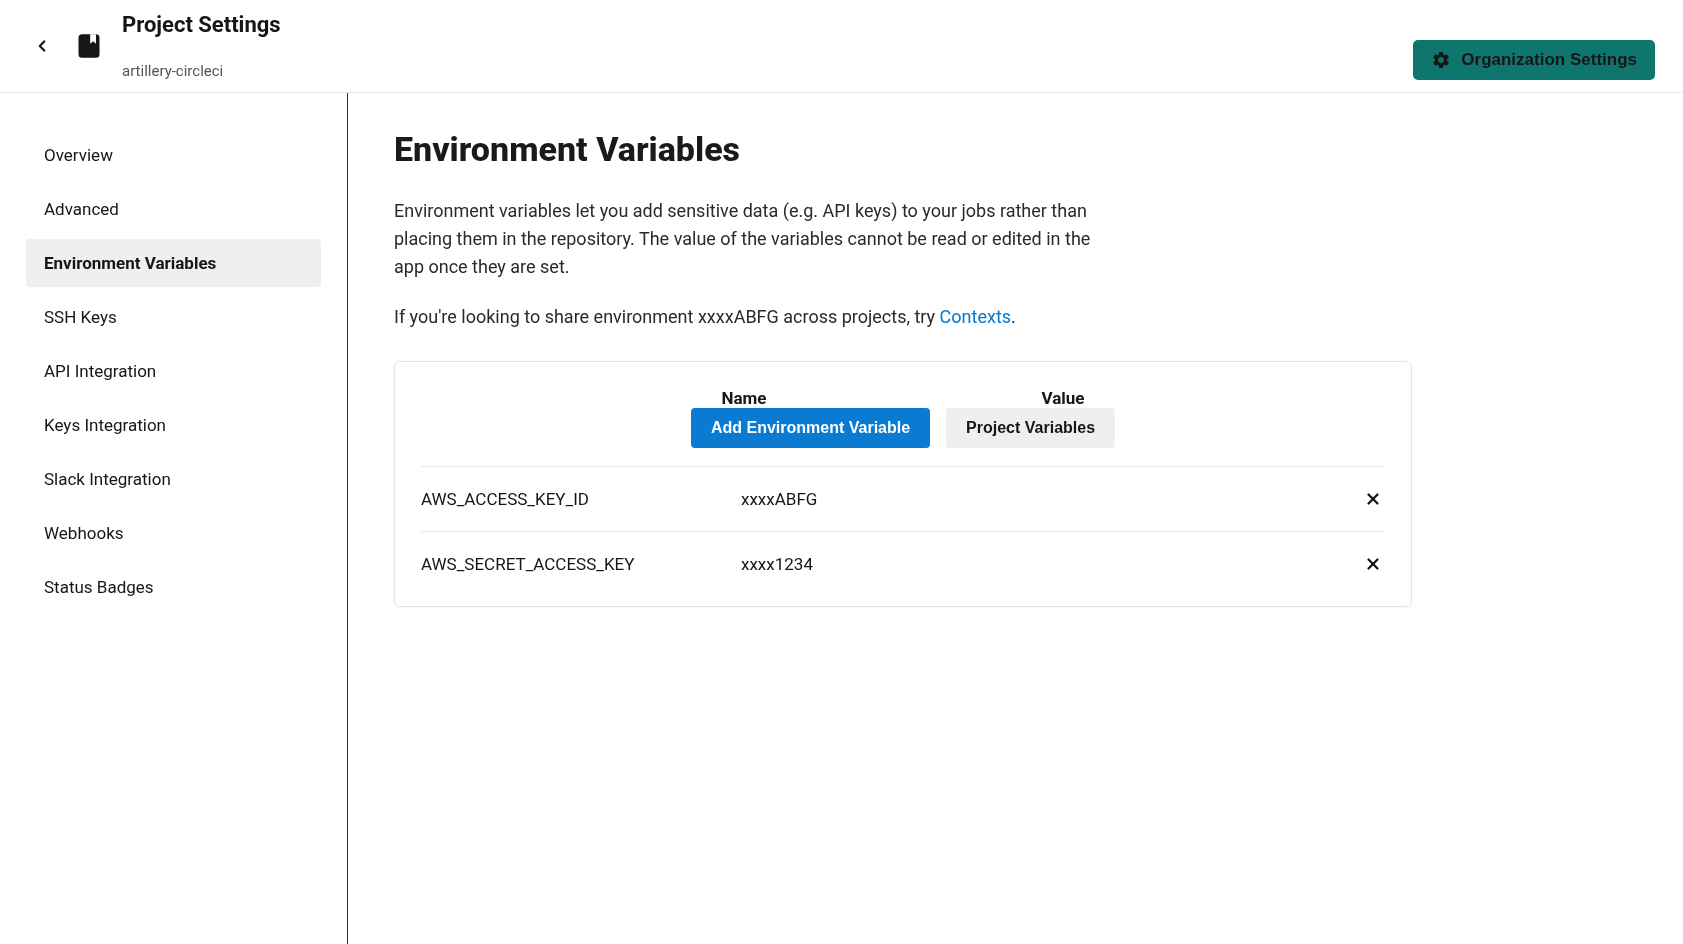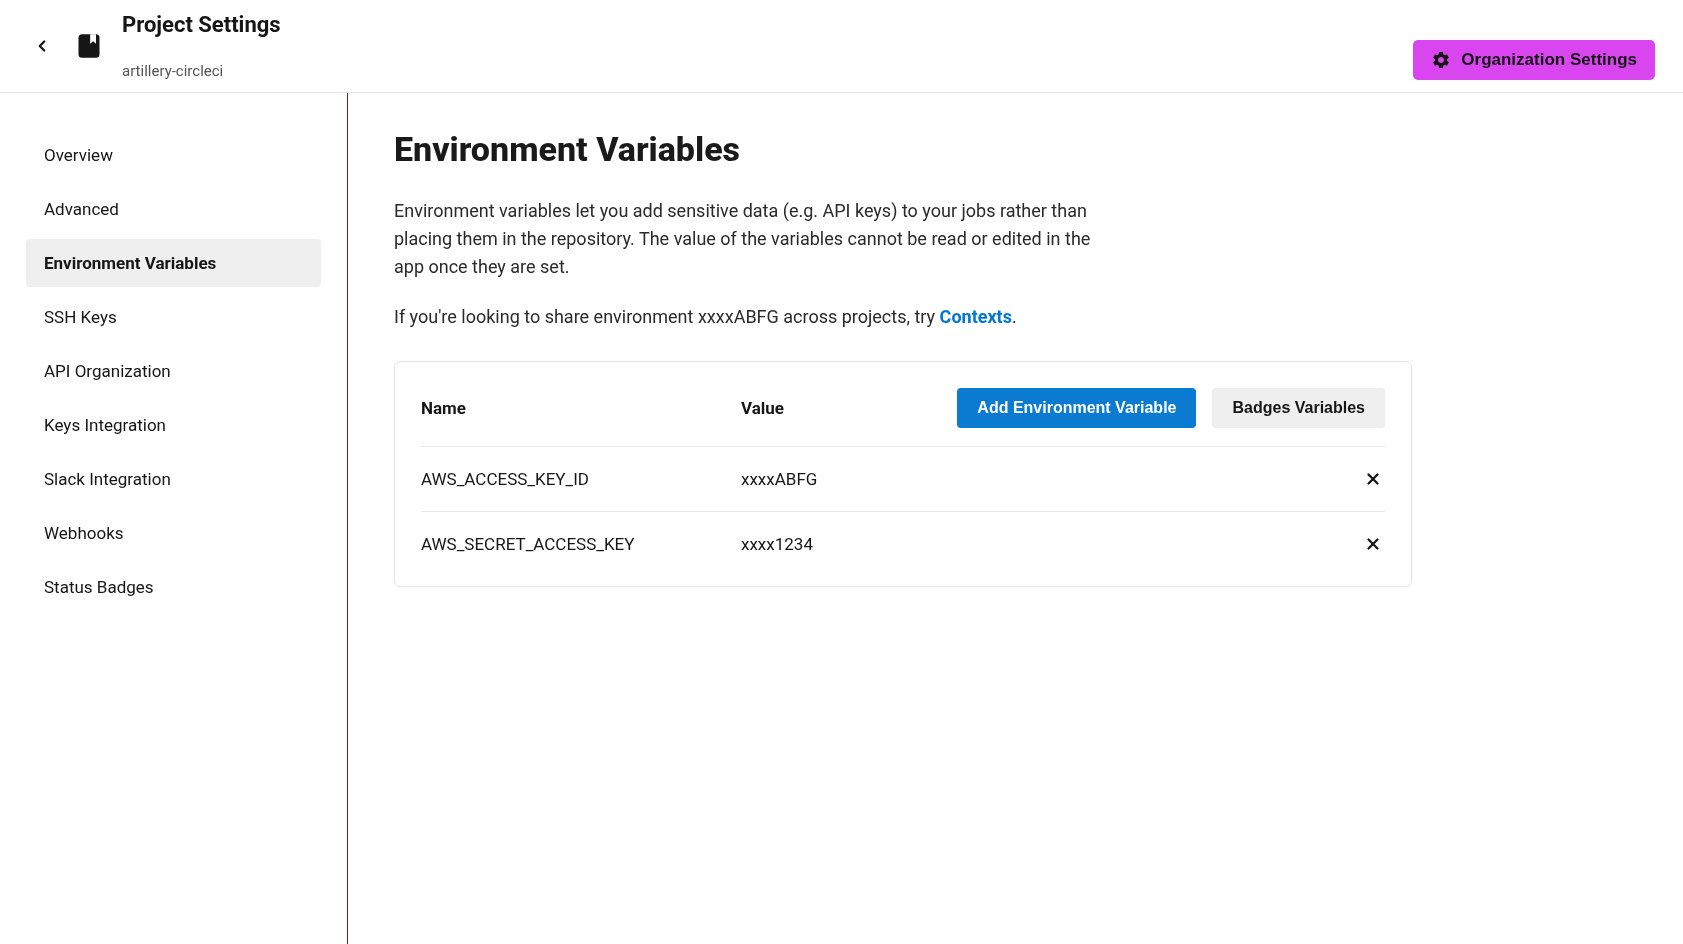--- a/index.html
+++ b/index.html
@@ -52,21 +52,21 @@
     }
     .project-name {
       font-size: 15px;
       color: #555;
       margin-top: 2px;
     }
     .org-settings-btn {
       display: flex;
       align-items: center;
       gap: 10px;
-      background: #d946ef;
+      background: #0f766e;
       border: none;
       border-radius: 5px;
       padding: 10px 18px;
       font-size: 17px;
       font-weight: 600;
       color: #161616;
       cursor: pointer;
       margin-top: 28px;
     }
     .layout {
@@ -104,35 +104,35 @@
     .description {
       font-size: 18px;
       line-height: 1.55;
       color: #2a2a2a;
       margin-bottom: 22px;
       max-width: 700px;
     }
     .description .link {
       color: #0078d4;
       cursor: pointer;
-      font-weight: bold;
     }
     .card {
       border: 1px solid #e5e5e5;
       border-radius: 6px;
       padding: 26px 26px 10px 26px;
       margin-top: 30px;
       box-shadow: 0 1px 3px rgba(0,0,0,0.04);
     }
     .card-header {
       display: flex;
       align-items: center;
       justify-content: space-between;
       padding-bottom: 18px;
       border-bottom: 1px solid #e8e8e8;
+      flex-direction: column;
     }
     .col-headers {
       display: flex;
       flex: 1;
     }
     .col-name {
       width: 320px;
       font-size: 17px;
       font-weight: 700;
     }
@@ -218,21 +218,21 @@
     <span>Organization Settings</span>
   </button>
 </div>
 
 <div class="layout">
   <nav class="sidebar" id="sidebar">
       <div class="sidebar-item">Overview</div>
       <div class="sidebar-item">Advanced</div>
       <div class="sidebar-item active">Environment Variables</div>
       <div class="sidebar-item">SSH Keys</div>
-      <div class="sidebar-item">API Organization</div>
+      <div class="sidebar-item">API Integration</div>
       <div class="sidebar-item">Keys Integration</div>
       <div class="sidebar-item">Slack Integration</div>
       <div class="sidebar-item">Webhooks</div>
       <div class="sidebar-item">Status Badges</div>
     </nav>
 
   <main class="main">
     <h1 class="main-heading">Environment Variables</h1>
     <p class="description">Environment variables let you add sensitive data (e.g. API keys) to your jobs rather than placing them in the repository. The value of the variables cannot be read or edited in the app once they are set.</p>
     <p class="description">
@@ -240,21 +240,21 @@
     </p>
 
     <div class="card">
       <div class="card-header">
         <div class="col-headers">
           <div class="col-name">Name</div>
           <div class="col-value">Value</div>
         </div>
         <div class="card-actions">
           <button class="btn-primary">Add Environment Variable</button>
-          <button class="btn-secondary">Badges Variables</button>
+          <button class="btn-secondary">Project Variables</button>
         </div>
       </div>
       <div id="var-rows">
           <div class="var-row">
             <div class="var-name">AWS_ACCESS_KEY_ID</div>
             <div class="var-value">xxxxABFG</div>
             <div class="var-delete">
               <svg width="18" height="18" viewBox="0 0 24 24" fill="none" stroke="#161616" stroke-width="3" stroke-linecap="round">
                 <line x1="18" y1="6" x2="6" y2="18"></line>
                 <line x1="6" y1="6" x2="18" y2="18"></line>

